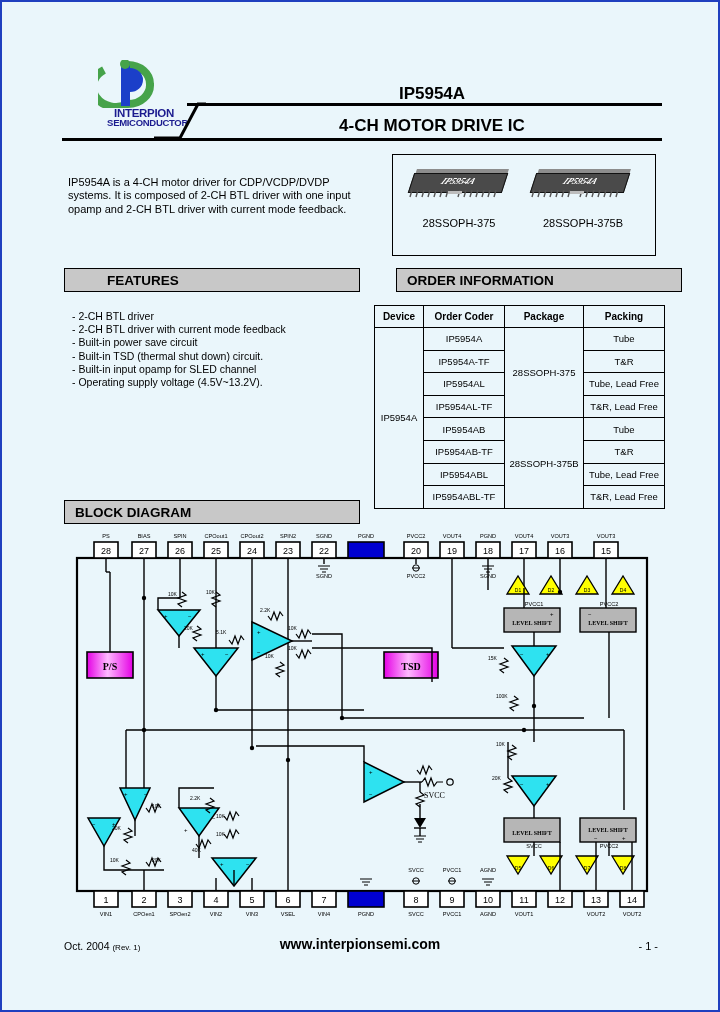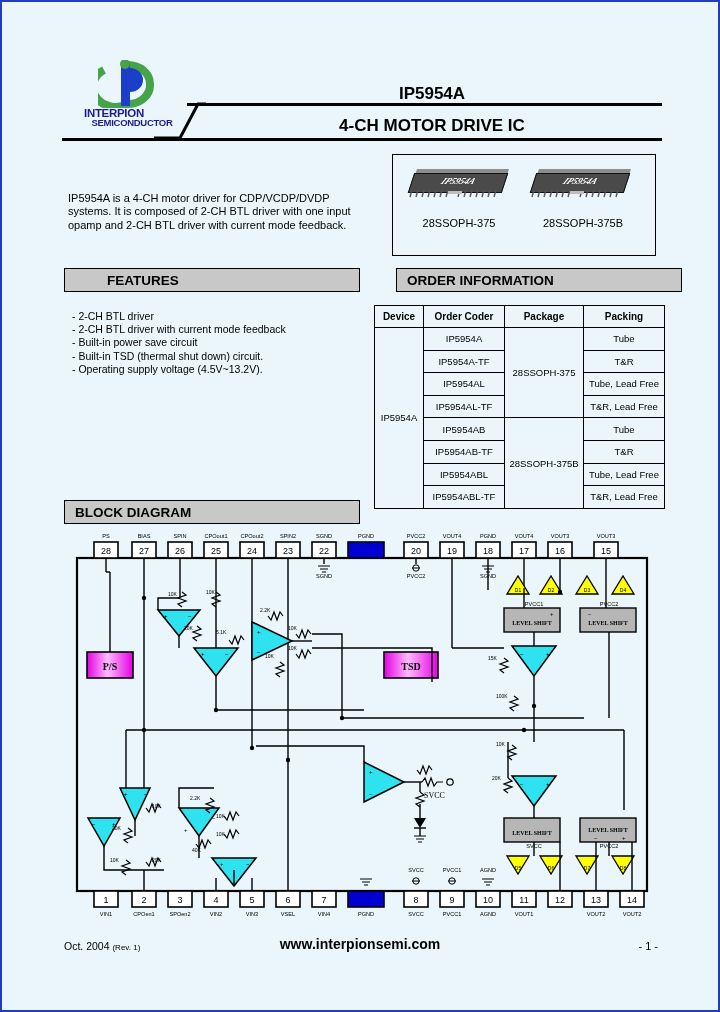--- a/index.html
+++ b/index.html
@@ -14,23 +14,23 @@
     position:absolute;left:0;top:0;width:720px;height:1012px;
     border:2px solid #1f3fbf;
     box-sizing:border-box;
     background:#eaf6fb;
   }
   .inner{position:absolute;left:0;top:0;width:716px;height:1008px;}
 
   
   .logo{position:absolute;left:82px;top:58px;width:90px;height:72px;}
   .logo-mark{position:absolute;left:14px;top:0;width:62px;height:48px;}
-  .logo-t1{position:absolute;left:0;top:47px;width:90px;text-align:left;
+  .logo-t1{position:absolute;left:0;top:47px;width:90px;text-align:right;
     font-size:11.5px;font-weight:bold;letter-spacing:-0.3px;color:#1b1b8f;}
-  .logo-t2{position:absolute;left:3px;top:57px;width:90px;text-align:center;
+  .logo-t2{position:absolute;left:14px;top:57px;width:90px;text-align:right;
     font-size:9.5px;font-weight:bold;letter-spacing:-0.3px;color:#1b1b8f;}
 
   .title-part{position:absolute;left:200px;top:82px;width:460px;text-align:center;
     font-size:17px;font-weight:bold;color:#000;}
   .title-desc{position:absolute;left:200px;top:114px;width:460px;text-align:center;
     font-size:17px;font-weight:bold;color:#000;}
   .hdr-rule{position:absolute;left:185px;top:101px;width:475px;height:0;
     border-top:3px solid #000;}
   .hdr-rule2{position:absolute;left:60px;top:136px;width:600px;height:0;
     border-top:3px solid #000;}
@@ -98,21 +98,21 @@
   </div>
 
   <div class="title-part">IP5954A</div>
   <div class="hdr-rule"></div>
   <svg class="hdr-slash" viewBox="0 0 52 38">
     <path d="M0 36 L26 36 L44 2 L52 2" fill="none" stroke="#000" stroke-width="3"></path>
   </svg>
   <div class="title-desc">4-CH MOTOR DRIVE IC</div>
   <div class="hdr-rule2"></div>
 
-  <div class="body-text" style="left:66px;top:190px;width:300px;">IP5954A is a 4-CH motor driver for CDP/VCDP/DVDP systems. It is composed of 2-CH BTL driver with one input opamp and 2-CH BTL driver with current mode feedback.</div>
+  <div class="body-text" style="left:66px;top:174px;width:300px;">IP5954A is a 4-CH motor driver for CDP/VCDP/DVDP systems. It is composed of 2-CH BTL driver with one input opamp and 2-CH BTL driver with current mode feedback.</div>
 
   <div class="pkgbox">
     <div class="chip" style="left:18px;top:18px;">
       <div class="chip-top"></div>
       <div class="chip-body">
         <div class="chip-label">IP5954A</div>
       </div>
       <svg class="chip-pins" viewBox="0 0 94 8">
         <g stroke="#555" stroke-width="1.4">
           <line x1="4" y1="0" x2="2" y2="7"></line>
@@ -161,20 +161,21 @@
     <div class="pkg-cap" style="left:6px;">28SSOPH-375</div>
     <div class="pkg-cap" style="left:130px;">28SSOPH-375B</div>
   </div>
 
   <div class="sec" style="left:62px;top:266px;width:296px;height:24px;padding-left:42px;">FEATURES</div>
   <div style="position:absolute;left:70px;top:308px;width:300px;font-size:10.5px;line-height:13.2px;color:#000;">
     <div>- 2-CH BTL driver</div>
     <div>- 2-CH BTL driver with current mode feedback</div>
     <div>- Built-in power save circuit</div>
     <div>- Built-in TSD (thermal shut down) circuit.</div>
+    <div>- Built-in input opamp for SLED channel</div>
     <div>- Operating supply voltage (4.5V~13.2V).</div>
   </div>
 
   <div class="sec" style="left:372px;top:266px;width:286px;height:24px;margin-left:22px;">ORDER INFORMATION</div>
 
   <table class="otab">
     <tbody>
           <tr>
       <th class="c-dev">Device</th>
       <th class="c-code">Order Coder</th>

